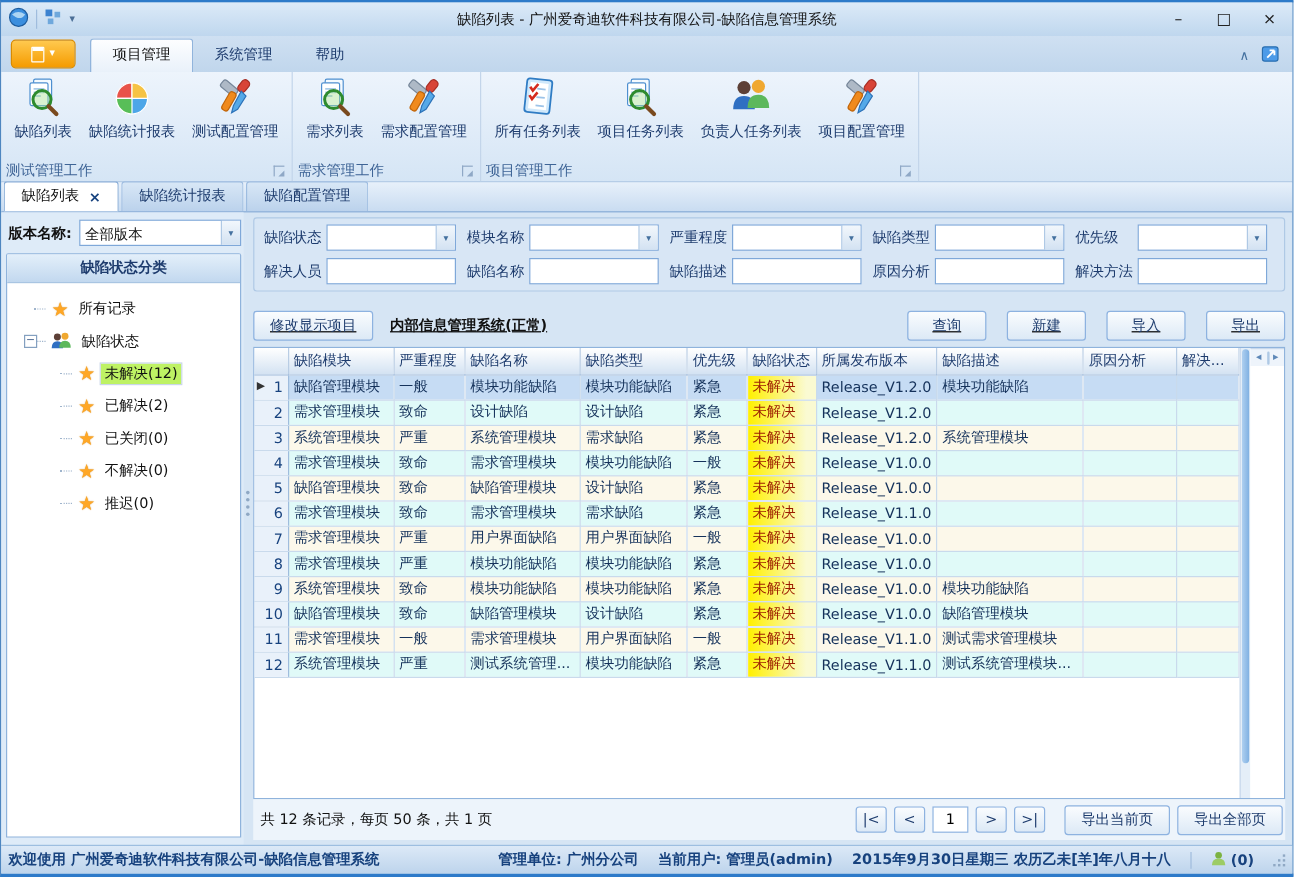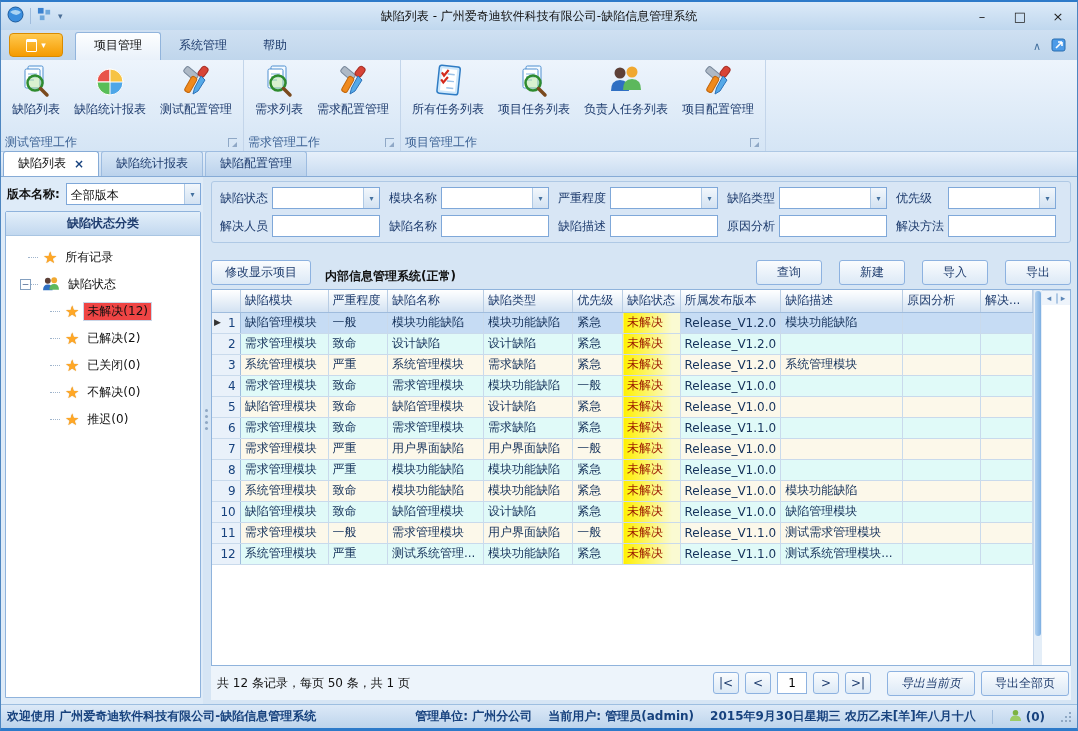--- a/index.html
+++ b/index.html
@@ -75,39 +75,39 @@
                font-weight:bold; color:#1E3C6E; background:linear-gradient(#E3EFFA,#C2D8EF);
                border-bottom:1px solid #A9C5E2; }
   .tree { flex:1; overflow:hidden; padding:8px 2px 2px 10px; }
   .tnode { height:27px; display:flex; align-items:center; gap:5px; white-space:nowrap; color:#111; }
   .tnode.lvl2 { padding-left:34px; }
   .tnode.lvl1 { padding-left:12px; }
   .tnode .conn { width:10px; border-top:1px dotted #9FB4CC; }
   .expander { width:11px; height:11px; flex:none; border:1px solid #84A0C0; background:#fff;
               font-size:9px; line-height:9px; text-align:center; color:#44618C; margin-left:-23px; margin-right:6px;}
   .star { color:#FFA726; font-size:16px; text-shadow:0 0 1px #C77800; }
-  .tsel .tlbl-wrap { background:#ef4444; outline:1px solid #C9D6E8; }
+  .tsel .tlbl-wrap { background:#bef264; outline:1px solid #C9D6E8; }
   .tlbl { padding:1px 3px; }
 
   .vsplit { width:8px; flex:none; position:relative; }
   .vsplit::after { content:''; position:absolute; top:44%; left:2px; width:3px; height:3px;
                    background:#8FA8C4; border-radius:50%;
                    box-shadow:0 6px 0 #8FA8C4, 0 12px 0 #8FA8C4, 0 18px 0 #8FA8C4; }
 
   .main { flex:1; min-width:0; display:flex; flex-direction:column; padding:4px 6px 4px 0; }
 
   .filterpanel { flex:none; background:#D8E6F5; border:1px solid #AFC9E5; border-radius:3px;
                  padding:5px 4px 5px 8px; display:flex; flex-direction:column; gap:6px; }
   .frow { display:flex; align-items:center; }
   .fpair { display:flex; align-items:center; width:169px; }
   .flabel { width:52px; flex:none; color:#1E3C6E; white-space:nowrap; }
   .fpair .fselect, .ftext { width:108px; height:22px; }
   .ftext { background:#fff; border:1px solid #7FA8D9; padding:0 4px; font:inherit; color:#111; }
 
-  .toolbar { flex:none; height:28px; margin:14px 0 4px; display:flex; align-items:flex-end; }
+  .toolbar { flex:none; height:28px; margin:14px 0 4px; display:flex; align-items:center;text-decoration:underline; }
   .btn { height:25px; padding:0 13px; background:linear-gradient(#FAFCFE,#DCE9F6);
          border:1px solid #8DB2E0; border-radius:3px; color:#1E3C6E; font:inherit; white-space:nowrap; }
   .systitle { margin-left:14px; font-weight:bold; color:#111; }
   .toolbar-right { margin-left:auto; display:flex; gap:17px; }
   .toolbar-right .btn { width:66px; }
 
   
   .gridwrap { flex:1; min-height:0; border:1px solid #8FB3DC; background:#fff;
               display:flex; flex-direction:row; }
   .gridscroll { flex:1; min-height:0; display:flex; overflow:hidden; }
@@ -135,21 +135,21 @@
   .hgrip { width:10px; margin:2px auto; background:repeating-linear-gradient(90deg,#98B4D4 0 1px,transparent 1px 3px); }
   .vscroll { width:9px; flex:none; border-left:1px solid #C7D8EC; background:#E4EEF8; }
   .vthumb { margin:1px; height:92%; background:linear-gradient(90deg,#AFD0F0,#7FB0E2); border-radius:3px; }
 
   .pager { flex:none; height:34px; display:flex; align-items:center; padding:0 2px 0 6px; gap:6px;
            background:#EDF4FB; }
   .pager-summary { color:#111; }
   .pager-right { margin-left:auto; display:flex; align-items:center; gap:6px; }
   .pbtn { width:26px; height:22px; padding:0; }
   .pageinput { width:30px; height:22px; text-align:center; border:1px solid #8DB2E0; font:inherit; }
-  .pexport { margin-left:10px;font-style:italic; }
+  .pexport { margin-left:10px; }
 
   
   .statusbar { height:24px; flex:none; display:flex; align-items:center; gap:16px;
                background:linear-gradient(#DCE9F7,#BDD4EC); border-top:1px solid #9DBEE0;
                padding:0 6px; color:#17427E; font-weight:bold; }
   .sb-welcome { flex:1; }
   .sb-sep { width:1px; height:14px; background:#9FBCDD; }
   .sb-msg { display:flex; align-items:center; gap:4px; font-weight:bold; }
   .sb-grip { width:10px; height:10px; position:relative; }
   .sb-grip::after { content:''; position:absolute; right:0; bottom:0; width:2px; height:2px; background:#8FA8C4;

